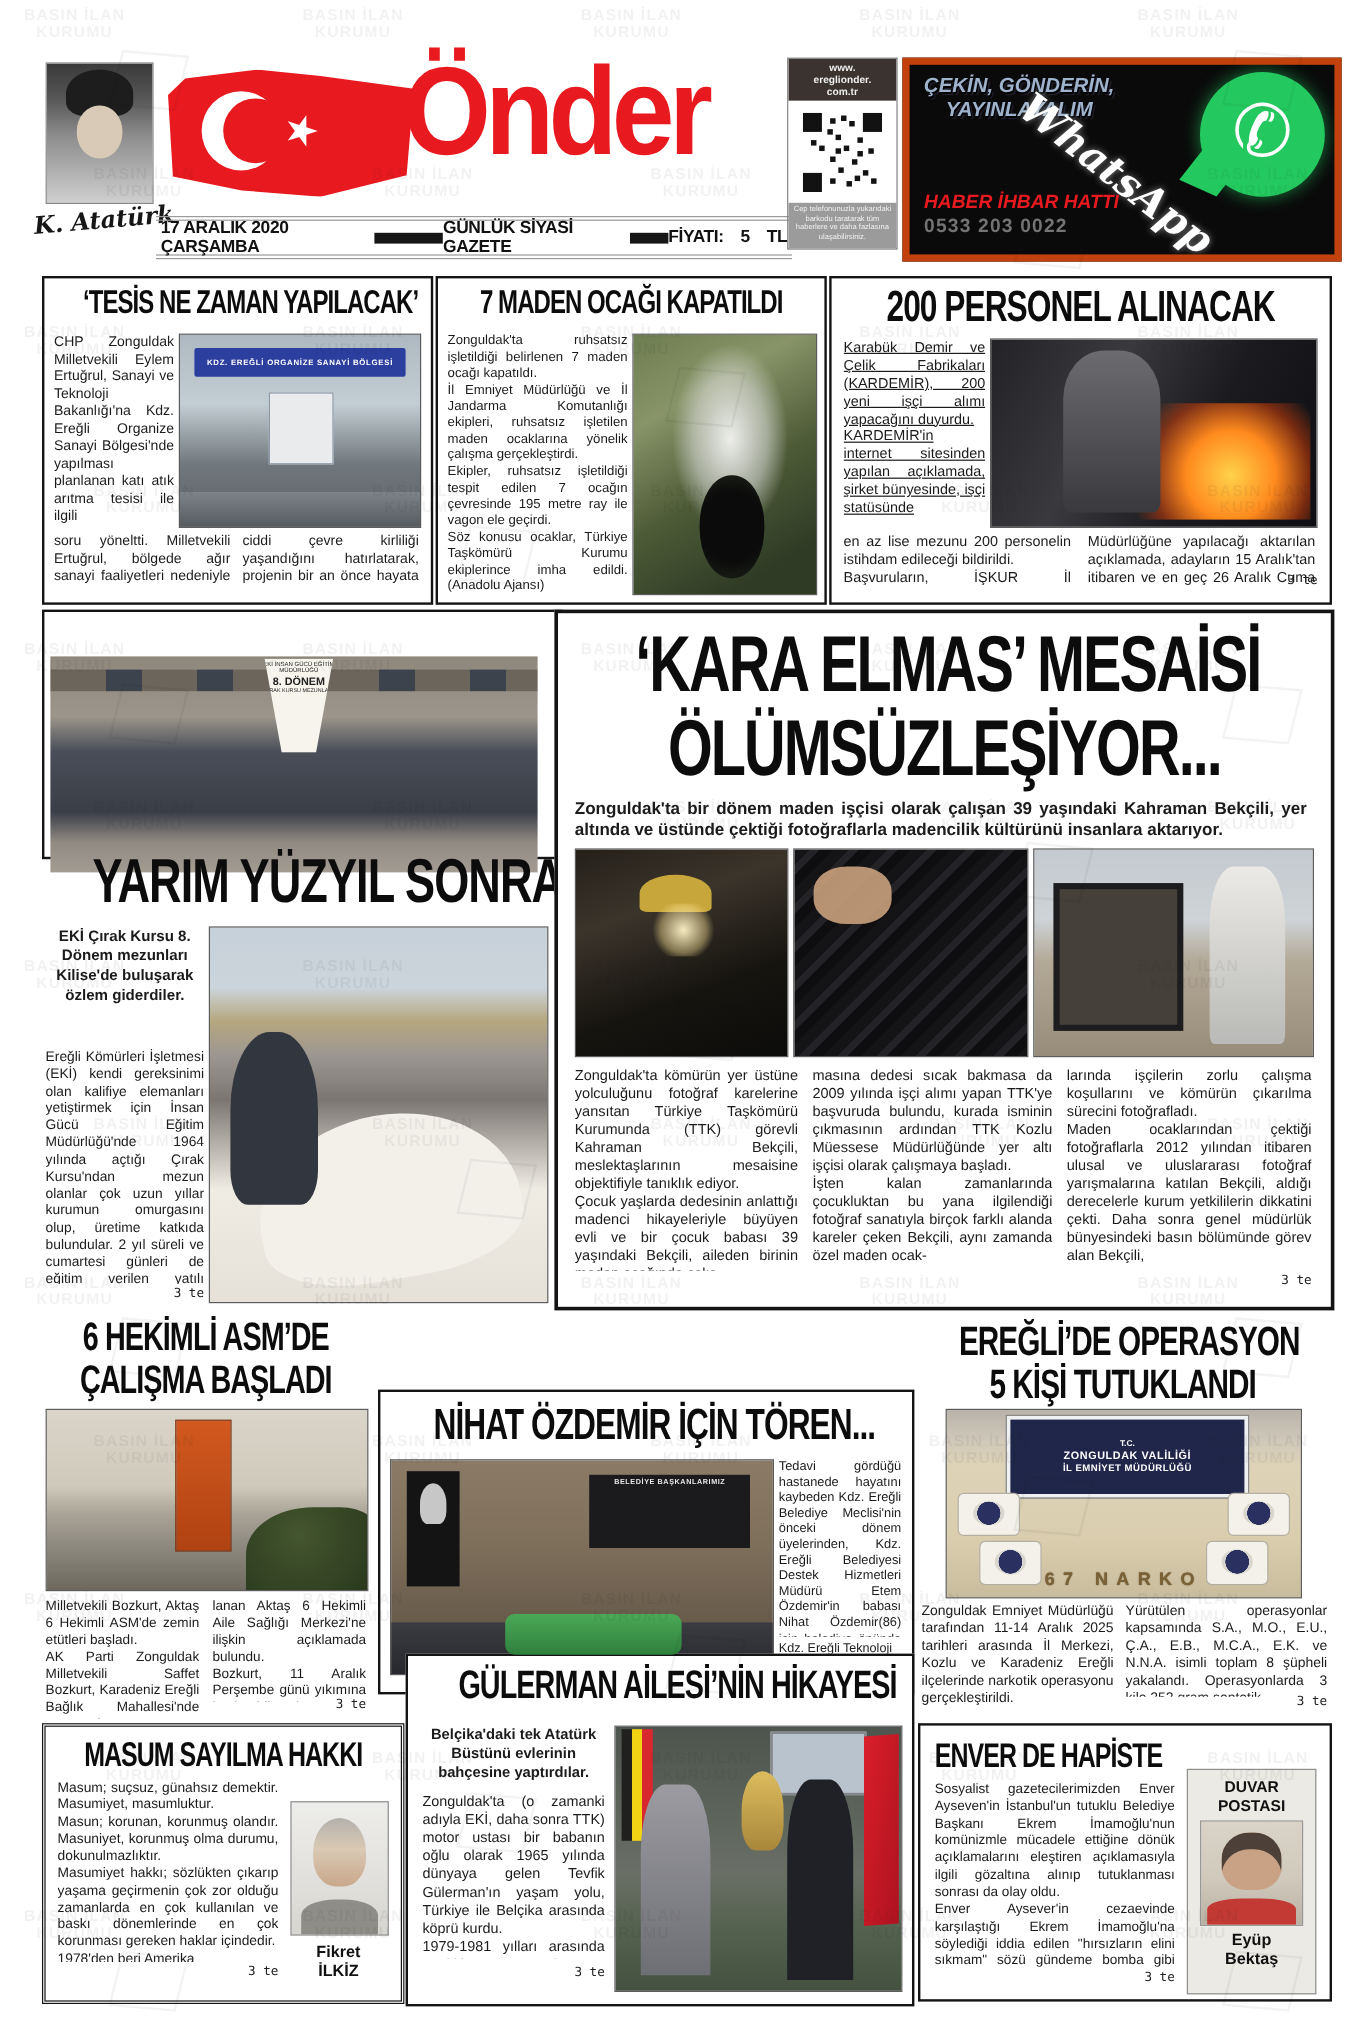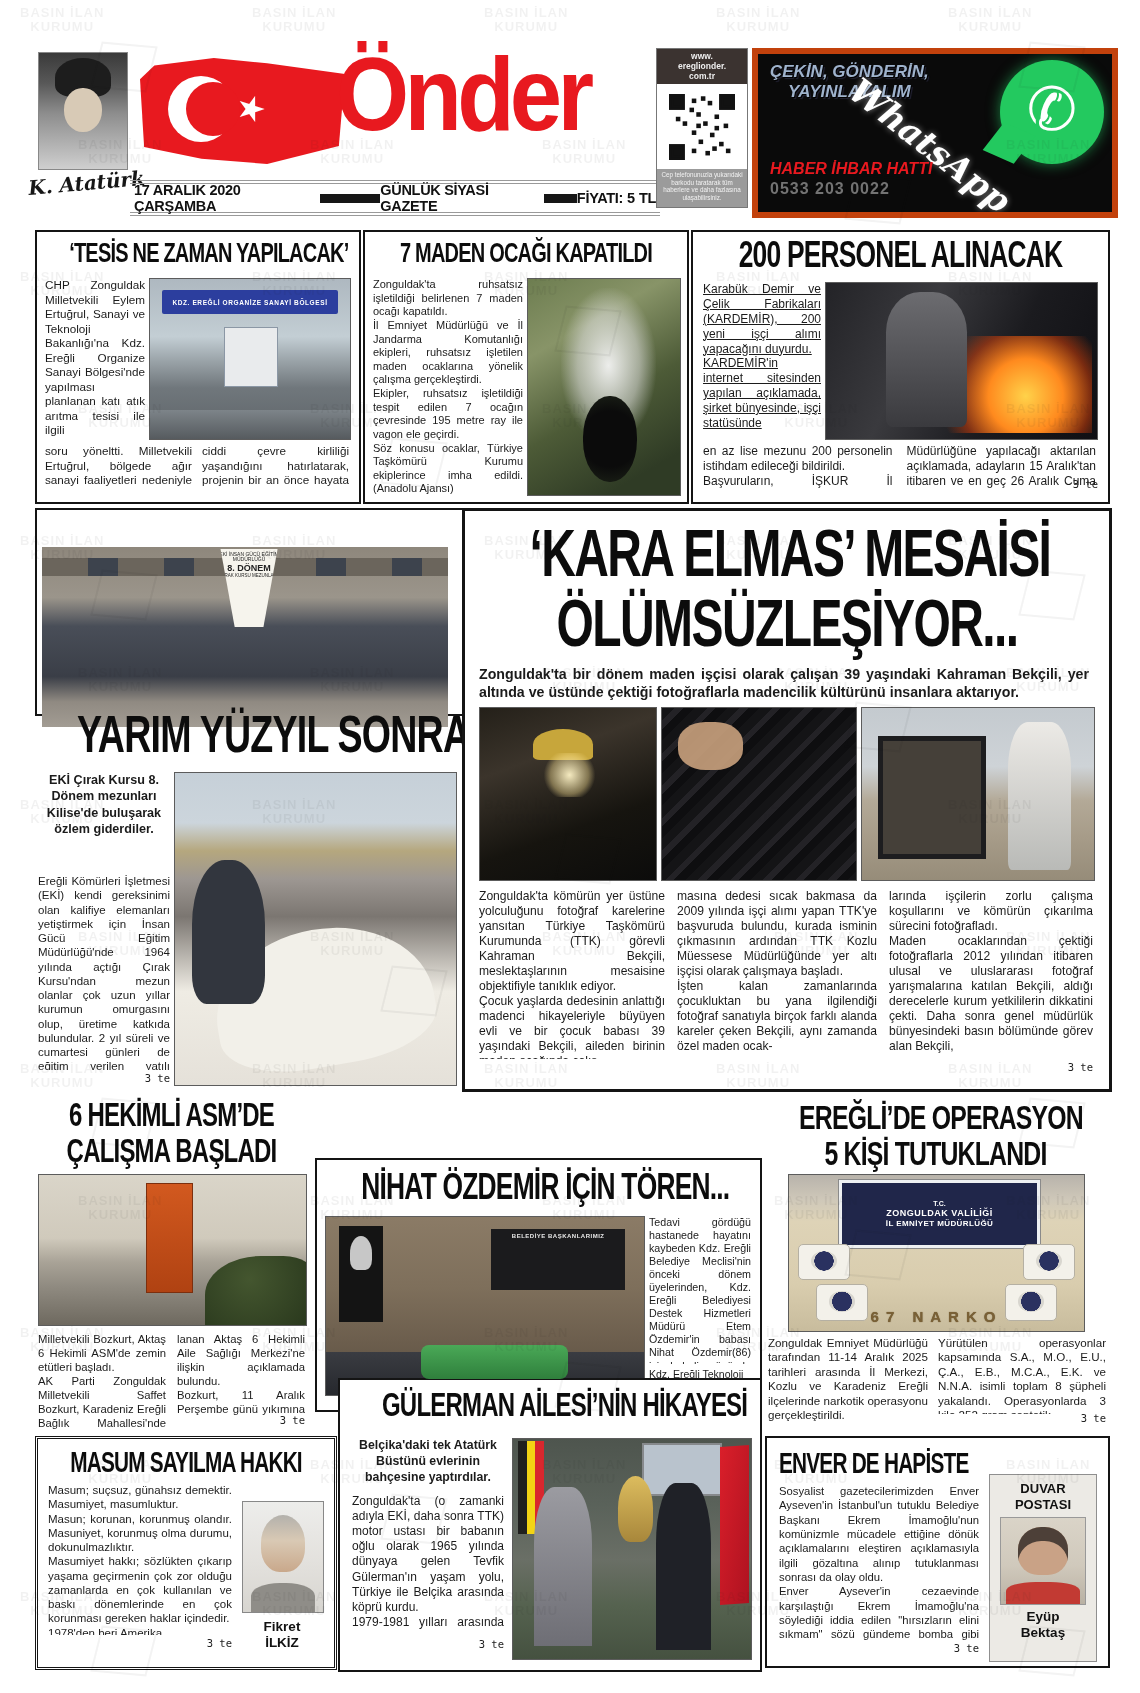--- a/index.html
+++ b/index.html
@@ -35,21 +35,21 @@
   .flagstar{position:absolute;left:96px;top:30px;width:40px;height:40px;z-index:2;}
   .flagstar::before{content:"★";position:absolute;color:#fff;font-size:34px;transform:rotate(18deg);}
   .brandname{position:absolute;left:336px;top:34px;width:330px;font-size:100px;font-weight:900;
        letter-spacing:-5px;color:#e8191f;transform:scale(.94,1.04);transform-origin:left top;}
   .datebar{position:absolute;left:130px;top:180px;width:522px;height:26px;display:flex;
        align-items:center;justify-content:space-between;border-top:4px double #9a9a9a;
        border-bottom:4px double #9a9a9a;padding:1px 4px;}
   .datebar .txt{font-weight:bold;font-size:14.5px;letter-spacing:-.3px;}
   .sepbar{width:62px;height:9px;background:#161616;}
   .sepbar.small{width:34px;}
-  .pricegrp{display:flex;align-items:center;gap:4px;justify-content:center;}
+  .pricegrp{display:flex;align-items:center;gap:14px;justify-content:center;}
   .qrpanel{position:absolute;left:656px;top:48px;width:90px;height:158px;border:1px solid #777;
        display:flex;flex-direction:column;overflow:hidden;}
   .qrhead{background:#3b3330;color:#eee;font-size:8.5px;font-weight:bold;text-align:center;
        line-height:1.15;padding:3px 2px;white-space:pre-line;}
   .qrbody{background:#fff;flex:1;display:flex;align-items:center;justify-content:center;}
   .qrfoot{background:#9b9b9b;color:#f2f2f2;font-size:6.3px;line-height:1.2;text-align:center;
        padding:2px 3px;height:34px;overflow:hidden;}
   .wab{position:absolute;left:752px;top:48px;width:354px;height:158px;background:#0a0a0a;
        overflow:hidden;border:6px solid #c2410c;}
   .waslogan{position:absolute;left:12px;top:8px;font-weight:800;font-style:italic;font-size:17px;

